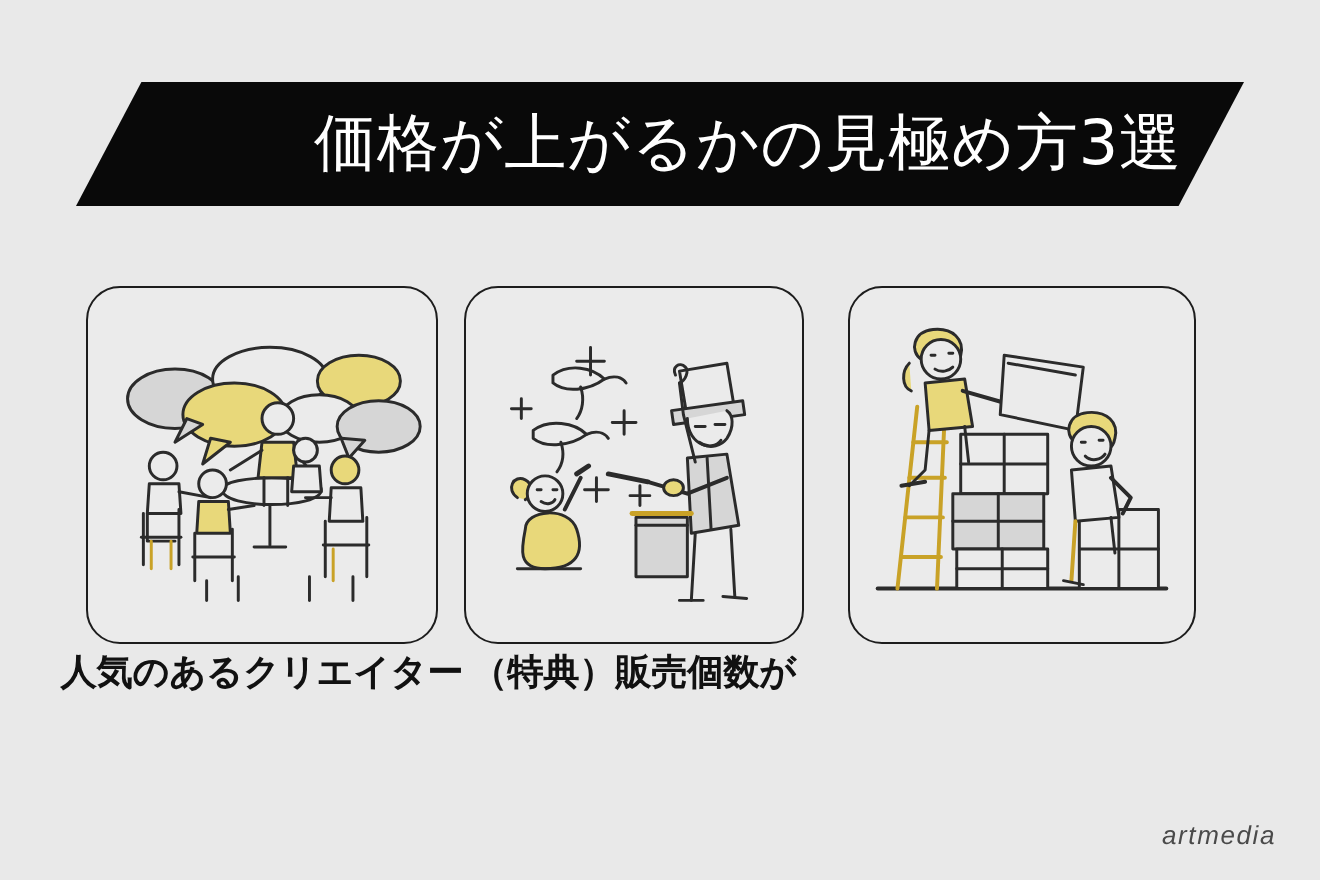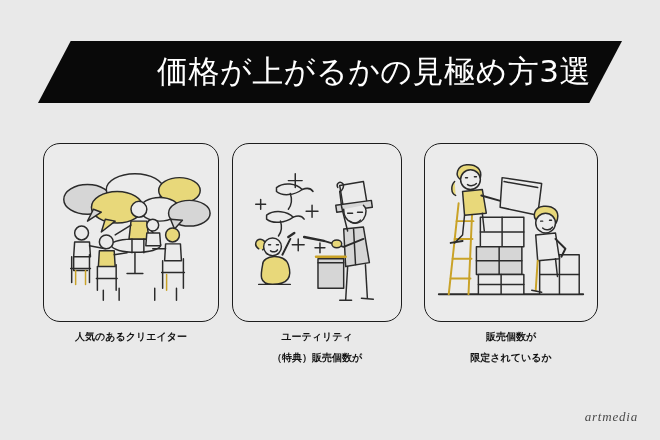--- a/index.html
+++ b/index.html
@@ -79,36 +79,36 @@
     left: 0;
     top: 326px;
     width: 660px;
     height: 50px;
   }
   .caption {
     position: absolute;
     top: 0;
     text-align: center;
     color: #111111;
-    font-size: 10px;
+    font-size: 18px;
     font-weight: bold;
     line-height: 21px;
     font-family: "DejaVu Sans", "Liberation Sans", sans-serif;
   }
   .caption-1 { left: 22px;  width: 218px; }
   .caption-2 { left: 232px; width: 170px; }
   .caption-3 { left: 412px; width: 198px; }
   .caption .line { display: block; white-space: nowrap; }
 
   
   .watermark {
     position: absolute;
     right: 22px;
     bottom: 15px;
-    font-family: Liberation Serif, serif;
+    font-family: Liberation Sans, sans-serif;
     font-style: italic;
     font-size: 13px;
     color: #4a4a4a;
     letter-spacing: 0.8px;
   }
 </style>
 </head>
 <body>
 
 <div class="banner-wrap">
@@ -272,22 +272,17 @@
     </svg>
   </div>
 
 </div>
 
 <div class="captions">
   <div class="caption caption-1">
     <span class="line">人気のあるクリエイター</span>
   </div>
   <div class="caption caption-2">
-    <span class="line">ユーティリティ</span>
     <span class="line">（特典）販売個数が</span>
   </div>
-  <div class="caption caption-3">
-    <span class="line">販売個数が</span>
-    <span class="line">限定されているか</span>
-  </div>
 </div>
 
 <div class="watermark">artmedia</div>
 
 </body></html>

